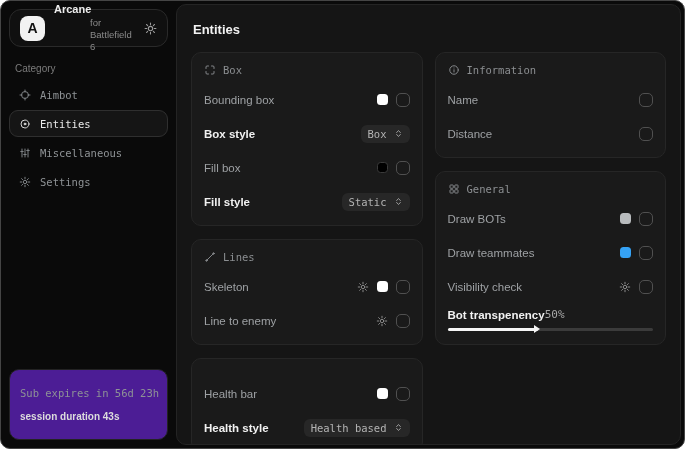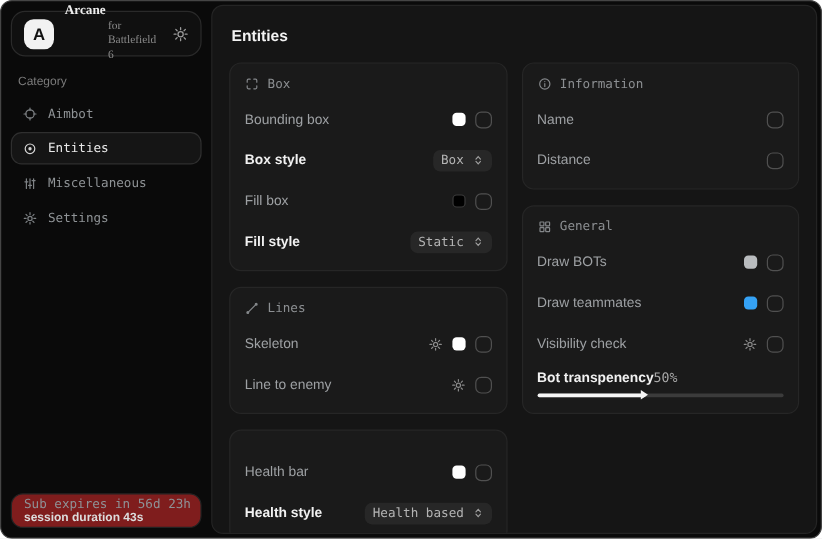--- a/index.html
+++ b/index.html
@@ -13,40 +13,40 @@
   .sidebar { width: 175px; flex: 0 0 175px; display: flex; flex-direction: column; padding: 8px; }
   .logo-card {
     border: 1px solid #2a2a2a; background: #101010; border-radius: 12px;
     padding: 6px 10px; display: flex; align-items: center; gap: 9px; height: 38px;
   }
   .logo-tile {
     width: 25px; height: 25px; background: #f2f2f2; color: #111;
     border-radius: 8px; font-weight: bold; font-size: 14px;
     display: flex; align-items: center; justify-content: center; flex: 0 0 25px;
   }
-  .logo-text { display: flex; flex-direction: column; line-height: 1.25; font-family: Liberation Serif, serif; }
+  .logo-text { display: flex; flex-direction: column; line-height: 1.25; }
   .logo-title { font-size: 11px; font-weight: bold; color: #ededed; }
   .logo-sub { font-size: 9.5px; color: #8a8a8a; padding-left: 36px; }
   .logo-gear { margin-left: auto; color: #9a9a9a; display: flex; }
   .category-label { margin: 16px 6px 7px; font-size: 10px; color: #7b7b7b; }
   .nav-item {
     height: 27px; border-radius: 9px; padding: 0 9px; margin-bottom: 2px;
     display: flex; align-items: center; gap: 9px;
     color: #8f9396; font-family: "DejaVu Sans Mono", monospace; font-size: 10.5px;
     border: 1px solid transparent; cursor: pointer;
   }
   .nav-item .nav-icon { display: flex; color: #7e8285; }
   .nav-item.selected { border-color: #2f2f2f; background: #151515; color: #e9e9e9; }
   .nav-item.selected .nav-icon { color: #d5d5d5; }
   .sidebar-footer {
-    margin-top: auto; border: 1px solid #232323; background: #7f1d1d;
-    border-radius: 10px; padding: 2px 10px;
+    margin-top: auto; border: 1px solid #232323; background: #4c1d95;
+    border-radius: 10px; padding: 17px 10px;
   }
   .footer-line1 { font-family: "DejaVu Sans Mono", monospace; font-size: 10.5px; color: #8e9296; white-space: nowrap; }
-  .footer-line2 { font-size: 10px; font-weight: bold; color: #dcdcdc; margin-top: 0; }
+  .footer-line2 { font-size: 10px; font-weight: bold; color: #dcdcdc; margin-top: 12px; }
   
   .main {
     flex: 1; margin: 3px 3px 3px 0; border: 1px solid #242424; border-radius: 10px;
     background: #151515; padding: 14px; overflow: hidden;
   }
   .main-title { font-size: 13px; font-weight: bold; color: #f2f2f2; margin: 3px 2px 15px; }
   .columns { display: grid; grid-template-columns: 1fr 1fr; gap: 12px; align-items: start; }
   .col { display: flex; flex-direction: column; gap: 13px; }
   .panel { background: #1a1a1a; border: 1px solid #262626; border-radius: 10px; padding: 11px 12px 13px; }
   .panel-header {

